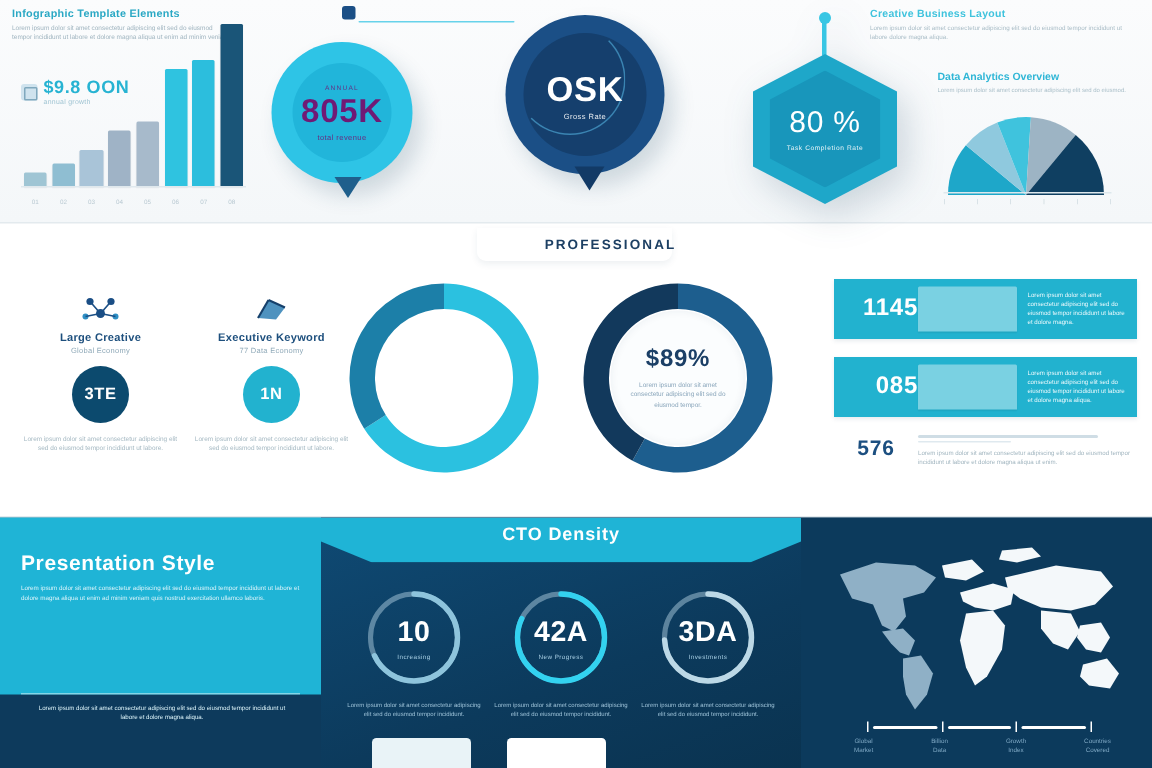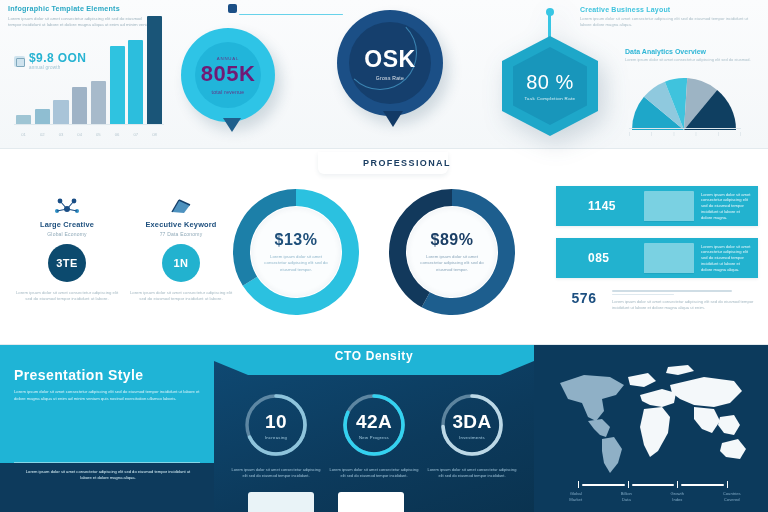--- a/index.html
+++ b/index.html
@@ -104,21 +104,21 @@
   .d1{left:232px;top:188px;width:128px;height:128px;}
   .d2{left:388px;top:188px;width:128px;height:128px;}
   .d1 .hole{left:19px;top:19px;width:90px;height:90px;}
   .d2 .hole{left:19px;top:19px;width:90px;height:90px;}
   .d1 .val{font-size:16px;color:#1e4f7a;}
   .d2 .val{font-size:16px;color:#1b3f66;}
   .d1 .txt{color:#8fb6cb;width:74px;}
   .d2 .txt{color:#8aa6bb;width:74px;}
 
   .srow{position:absolute;left:556px;width:202px;height:40px;background:#22b2cf;display:flex;align-items:center;box-shadow:0 1px 3px rgba(20,60,90,.1);}
-  .srow .n{width:56px;text-align:left;font-size:12px;font-weight:700;color:#fff;letter-spacing:.5px;padding-left:32px;}
+  .srow .n{width:56px;text-align:right;font-size:16px;font-weight:700;color:#fff;letter-spacing:.5px;}
   .srow .bar{width:1px;height:30px;background:rgba(255,255,255,.4);}
   .srow .d{flex:1;padding:0 7px;font-size:4.1px;color:#e8f8fc;line-height:5.8px;}
   .srow1{top:186px;}
   .srow2{top:238px;}
 
   .sfoot{position:absolute;left:556px;top:290px;width:202px;display:flex;align-items:flex-start;}
   .sfoot .n{width:56px;text-align:center;font-size:14px;font-weight:700;color:#1c4f80;letter-spacing:.5px;}
   .sfoot .col{flex:1;}
   .sfoot .line{width:120px;height:2px;background:#cfdde5;border-radius:1px;}
   .sfoot .line2{width:62px;height:1.4px;background:#dfe9ef;margin-top:2px;border-radius:1px;}
@@ -302,24 +302,20 @@
     <div class="st">77 Data Economy</div>
     <div class="badge badge-cyan">1N</div>
     <div class="desc">Lorem ipsum dolor sit amet consectetur adipiscing elit sed do eiusmod tempor incididunt ut labore.</div>
   </div>
 
   <div class="donut d1">
     <svg width="128" height="128" viewBox="0 0 128 128" id="donut1">
         <path d="M64 1 A63 63 0 1 1 10.807340693373035 97.75708808367676 L25.160915426907295 88.64803256903383 A46 46 0 1 0 64 18 Z" fill="#2bc1e0"></path>
         <path d="M10.807340693373035 97.75708808367676 A63 63 0 0 1 63.999999999999986 1 L63.99999999999999 18 A46 46 0 0 0 25.160915426907295 88.64803256903383 Z" fill="#1c7fa8"></path>
       </svg>
-    <div class="hole">
-      <div class="val">$13%</div>
-      <div class="txt">Lorem ipsum dolor sit amet consectetur adipiscing elit sed do eiusmod tempor.</div>
-    </div>
   </div>
 
   <div class="donut d2">
     <svg width="128" height="128" viewBox="0 0 128 128" id="donut2">
         <path d="M64 1 A63 63 0 1 1 33.64951853159195 119.20732084276341 L41.839330991321106 104.31010728201773 A46 46 0 1 0 64 18 Z" fill="#1d5e8e"></path>
         <path d="M33.64951853159195 119.20732084276341 A63 63 0 0 1 63.999999999999986 1 L63.99999999999999 18 A46 46 0 0 0 41.839330991321106 104.31010728201773 Z" fill="#12395c"></path>
       </svg>
     <div class="hole">
       <div class="val">$89%</div>
       <div class="txt">Lorem ipsum dolor sit amet consectetur adipiscing elit sed do eiusmod tempor.</div>

